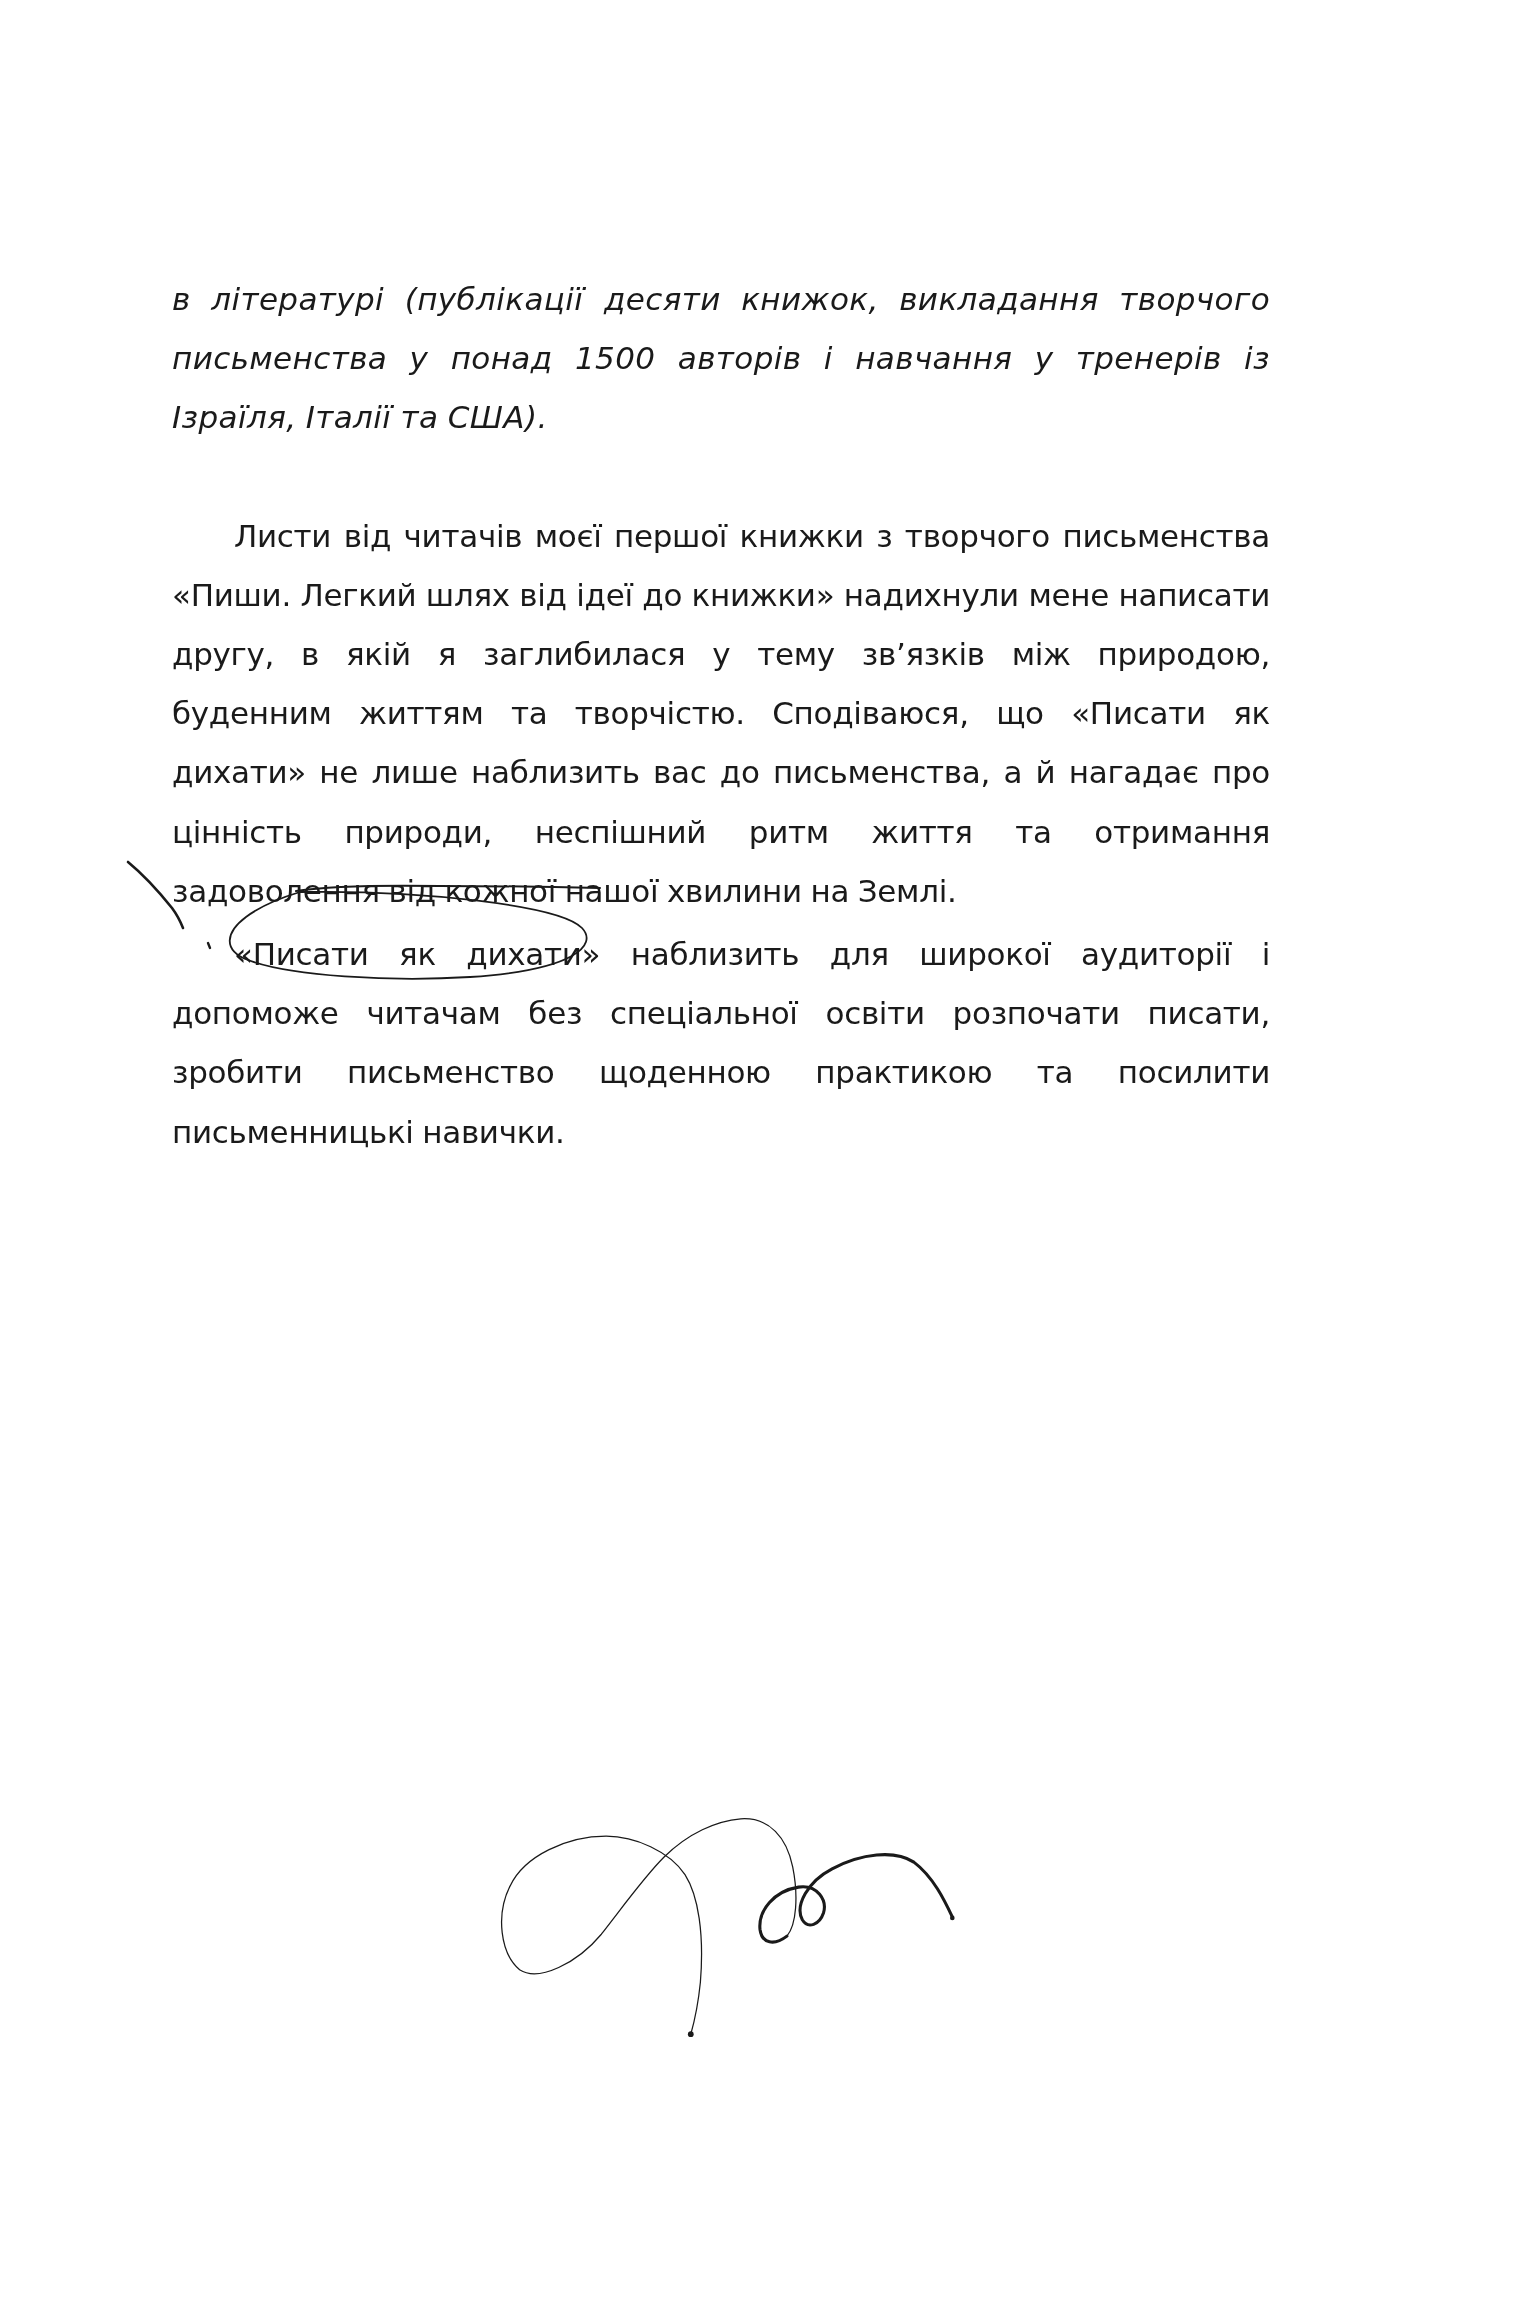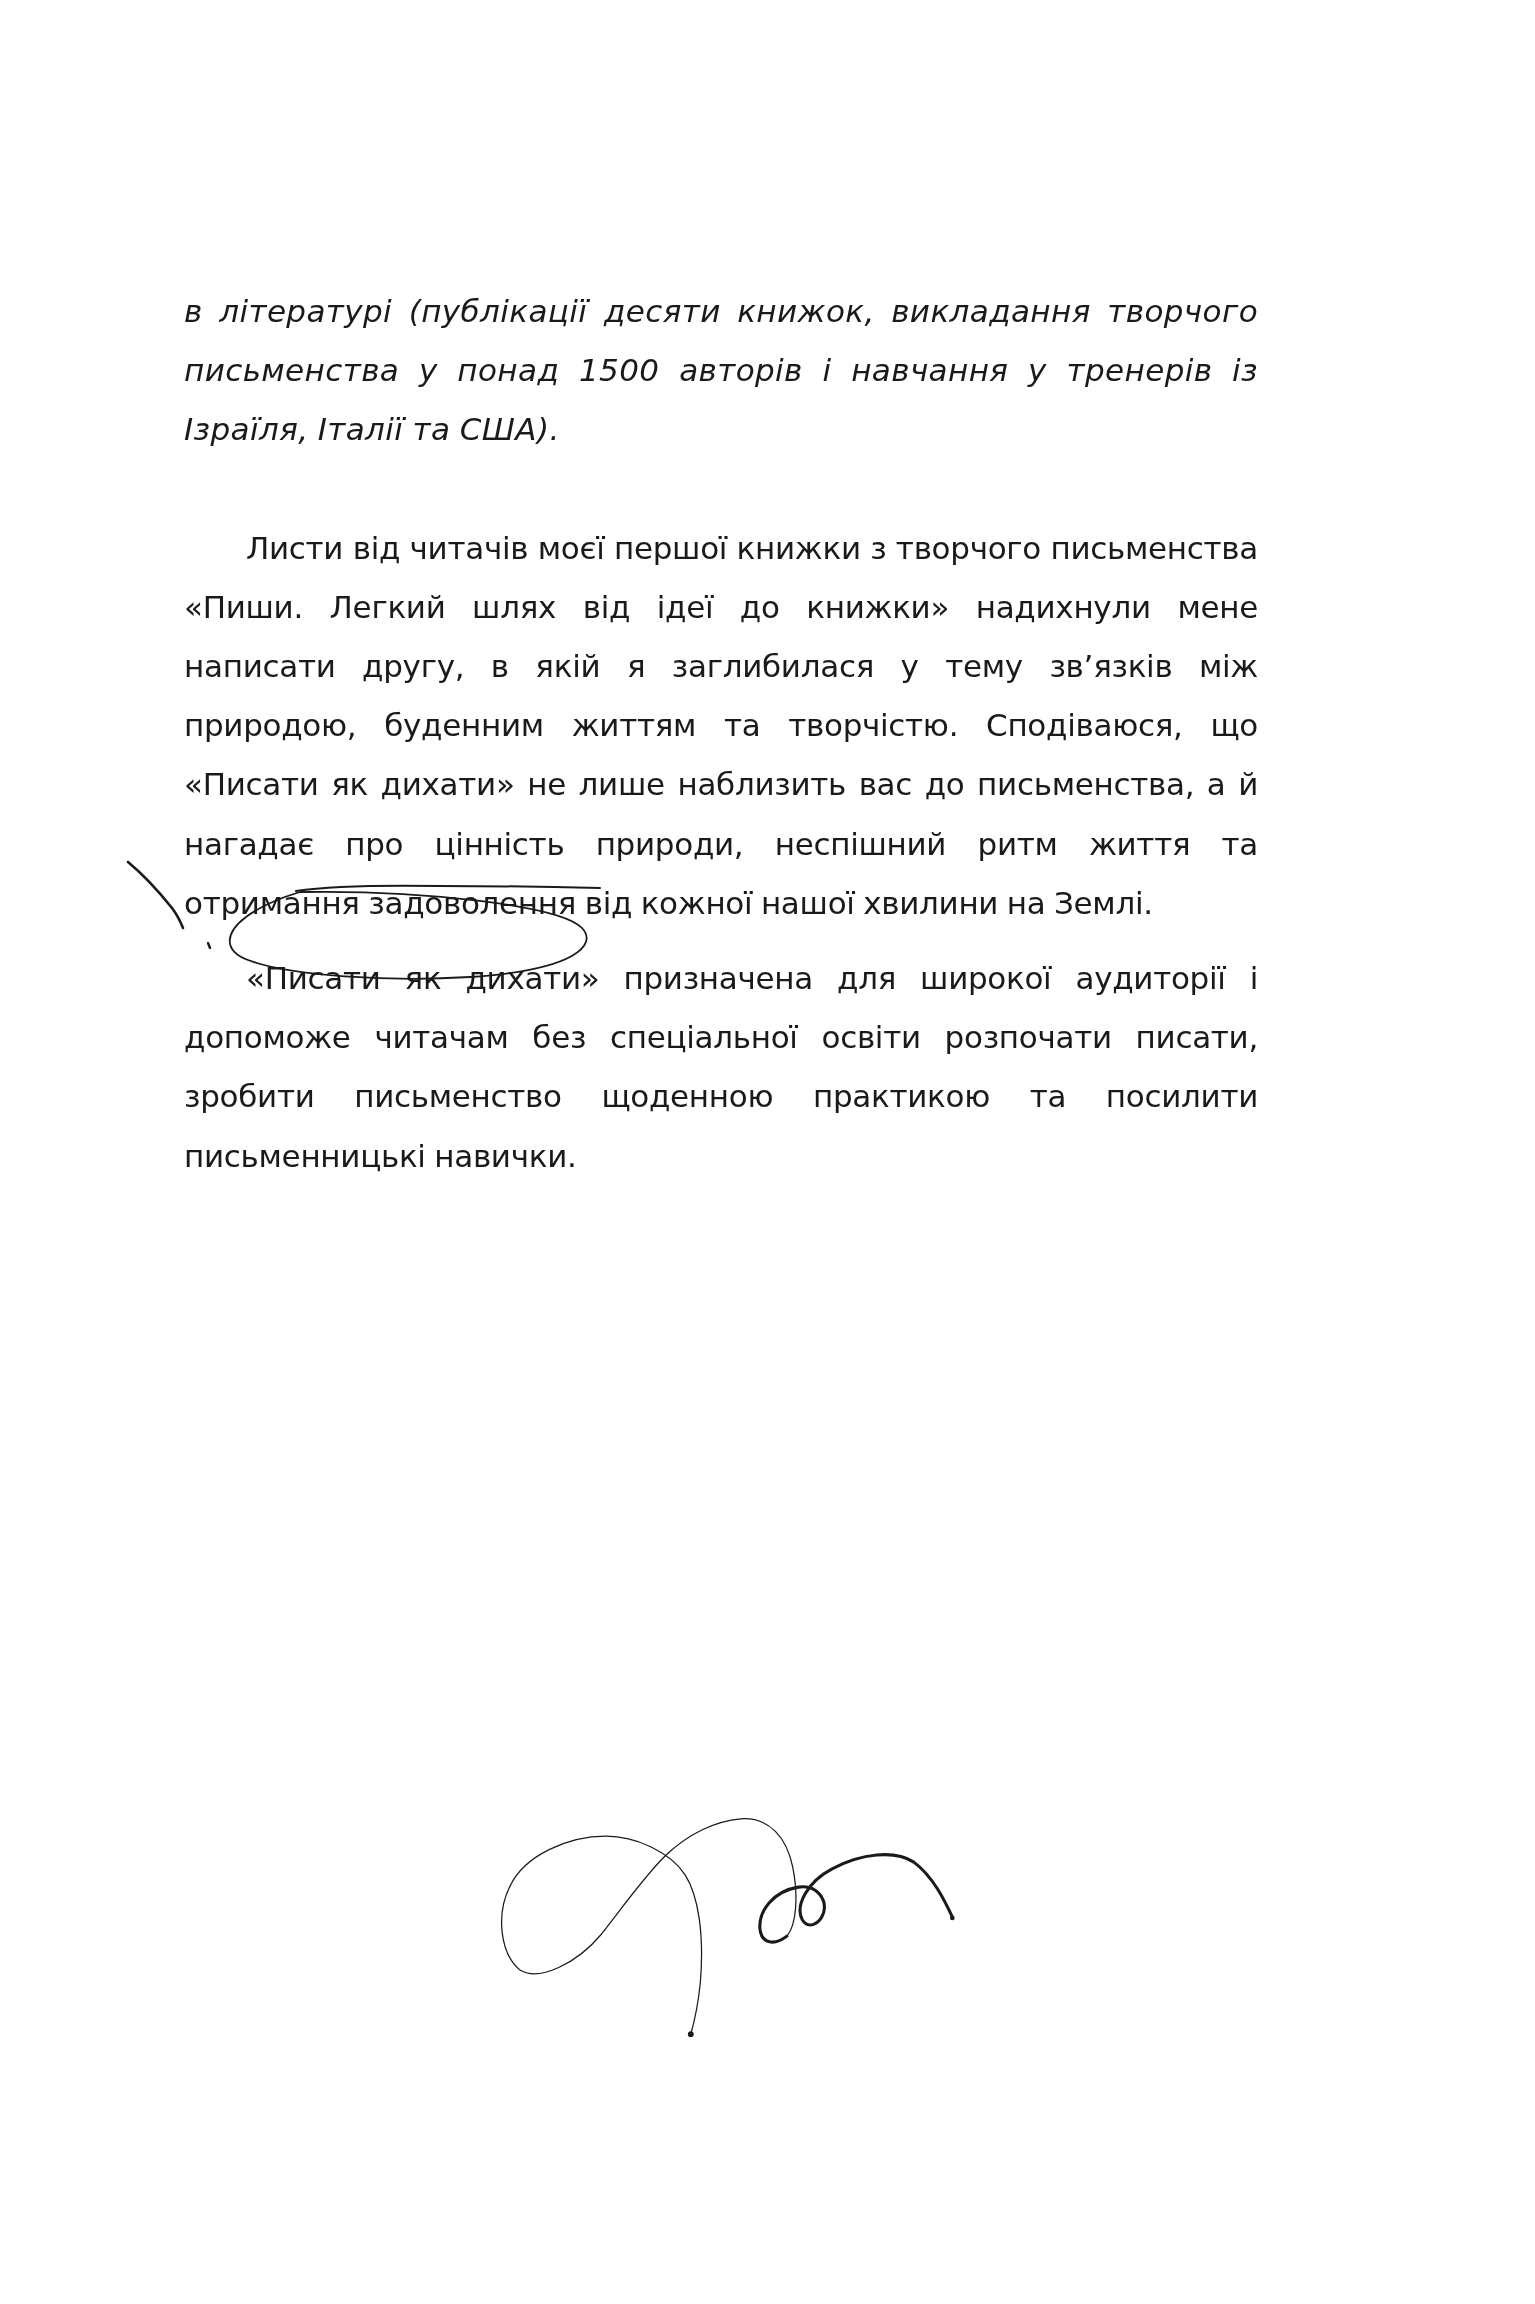--- a/index.html
+++ b/index.html
@@ -27,21 +27,21 @@
     left: 168px;
     top: 266px;
     width: 1106px;
     font-size: 31px;
     line-height: 59.2px;
     text-align: justify;
     letter-spacing: -0.3px;
     word-spacing: -1px;
   }
   .text-column p {
-    margin: 16px;
+    margin: 4px;
     text-align-last: left;
   }
   .text-column p.indent {
     text-indent: 62px;
   }
   .text-column p.gap-before {
     margin-top: 59px;
   }
   .ital {
   }
@@ -68,21 +68,21 @@
 <body>
 
 <div class="page">
 
   <div class="text-column">
 
     <p class="bio-italic">в літературі (публікації десяти книжок, викладання творчого письменства у понад 1500 авторів і навчання у тренерів із Ізраїля, Італії та США).</p>
 
     <p class="indent gap-before"><span>Листи від читачів моєї першої книжки з творчого письменства </span><span class="ital">«Пиши. Легкий шлях від ідеї до книжки»</span><span> надихнули мене написати другу, в якій я заглибилася у тему зв’язків між природою, буденним життям та творчістю. Сподіваюся, що </span><span class="ital">«Писати як дихати»</span><span> не лише наблизить вас до письменства, а й нагадає про цінність природи, неспішний ритм життя та отримання задоволення від кожної нашої хвилини на Землі.</span></p>
 
-    <p class="indent"><span class="ital">«Писати як дихати»</span><span> призначена для широкої аудиторії і допоможе читачам без спеціальної освіти розпочати писати, зробити письменство щоденною практикою та посилити письменницькі навички.</span></p>
+    <p class="indent"><span class="ital">«Писати як дихати»</span><span> наблизить для широкої аудиторії і допоможе читачам без спеціальної освіти розпочати писати, зробити письменство щоденною практикою та посилити письменницькі навички.</span></p>
 
 
   </div>
 
   <svg class="annot" viewBox="0 0 1535 2304">
     <g fill="none" stroke="#1a1a1a" stroke-linecap="round">
       <path d="M128 862 C145 876 160 893 172 908 C178 916 181 923 183 928" stroke-width="2.6"></path>
       <path d="M208 943 L210 948" stroke-width="2.4"></path>
       <path d="M296 891 C330 886 380 885 440 886 C520 886 560 887 600 888" stroke-width="2"></path>
       <path d="M300 892 C420 890 560 905 582 928 C598 945 575 970 470 977 C390 982 290 976 248 960 C222 950 226 932 246 917 C262 905 280 898 300 892" stroke-width="1.8"></path>

